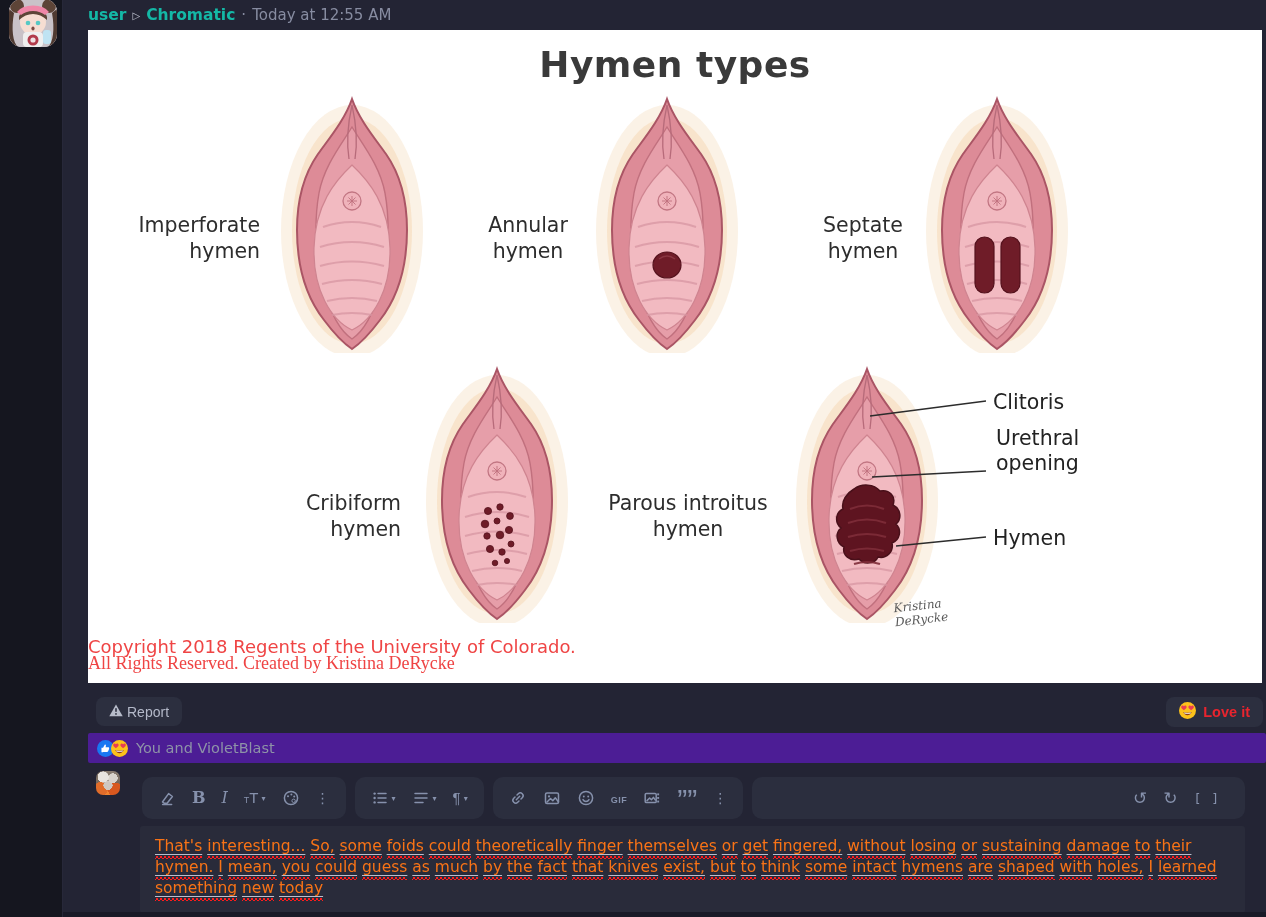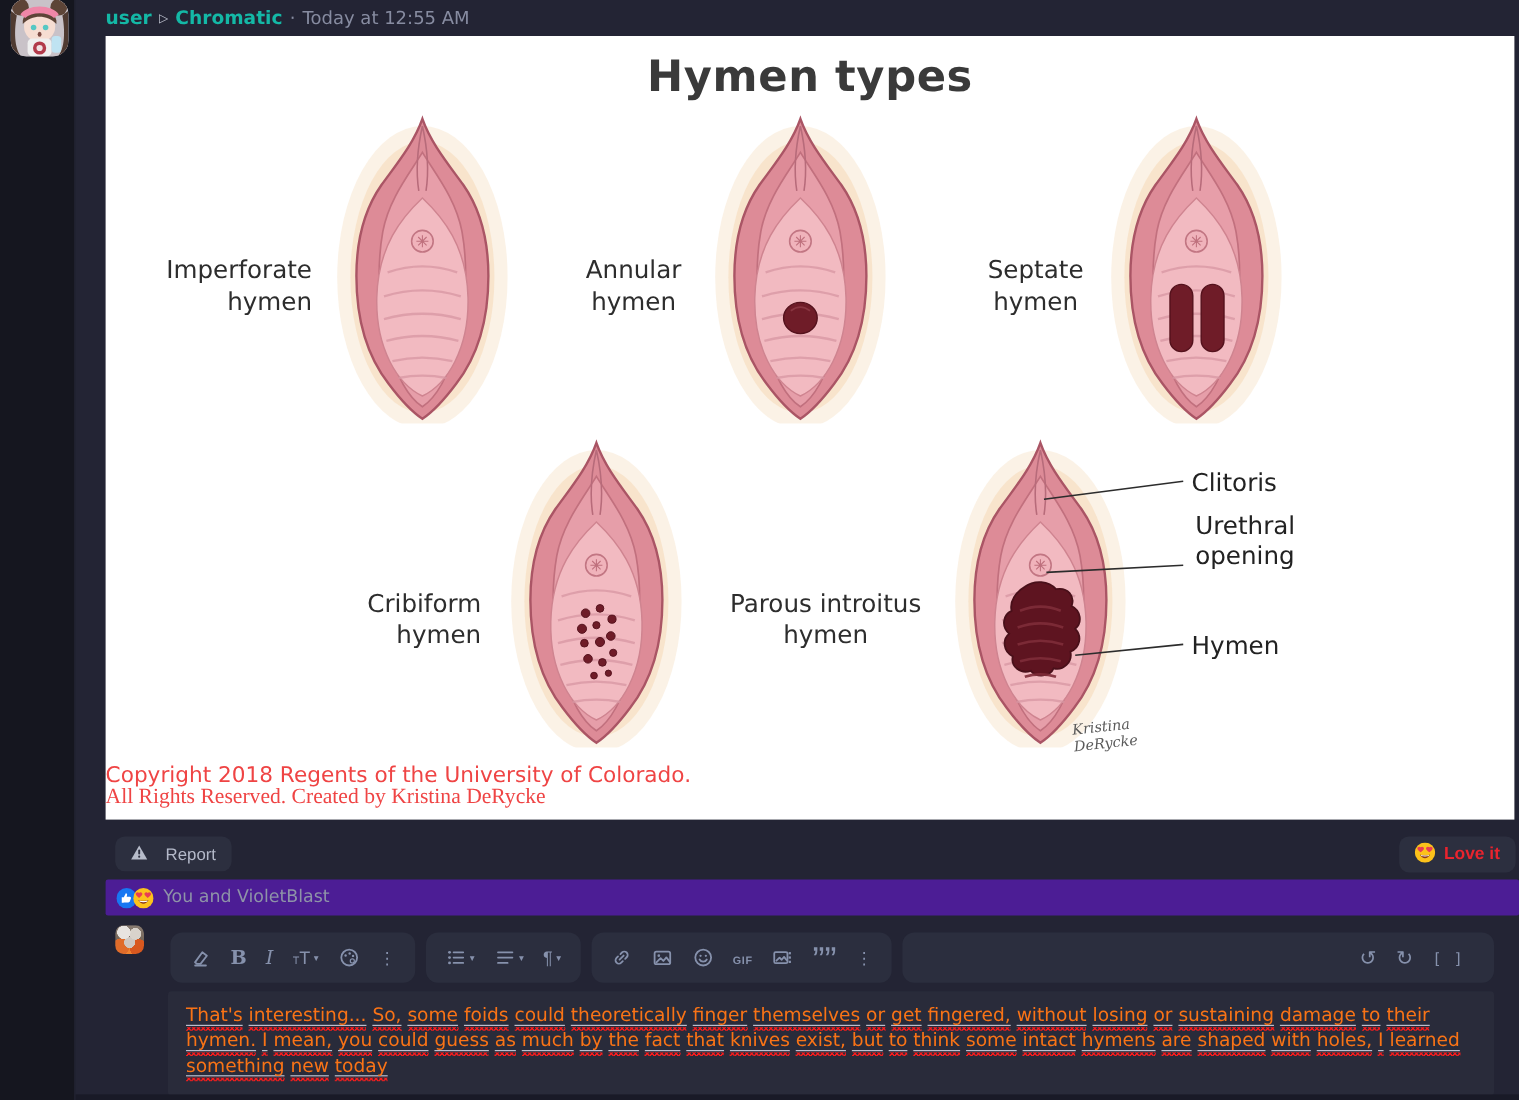--- a/index.html
+++ b/index.html
@@ -33,21 +33,21 @@
   .l4 { left:500px; top:460px; width:200px; text-align:center; }
   .ann { position:absolute; font-size:20.5px; line-height:25px; color:#222; white-space:pre-line; }
   .a0 { left:905px; top:360px; } .a1 { left:908px; top:396px; } .a2 { left:905px; top:496px; }
   .leaders { position:absolute; left:0; top:0; pointer-events:none; }
   .sig { position:absolute; left:806px; top:566px; width:100px; font-family:"DejaVu Serif", serif; font-style:italic; font-size:12px; color:#5a5a5a; transform:rotate(-6deg); }
   .copy { position:absolute; left:0; width:100%; text-align:left; font-size:18px; color:#ef4444; }
   .c1 { top:606px; } .c2 { top:623px;font-family:Liberation Serif, serif; }
 
   
   .btn { position:absolute; display:flex; align-items:center; background:#2c2f3f; border:none; border-radius:8px; cursor:pointer; }
-  .report-btn { left:33px; top:697px; height:29px; padding:0 13px; gap:15px; }
+  .report-btn { left:33px; top:697px; height:29px; padding:0 13px; gap:4px; }
   .report-btn .lbl { font-size:14px; color:#b4b9c9; }
   .love-btn { right:3px; top:697px; height:30px; padding:0 13px; gap:7px; }
   .love-btn .lbl { font-size:14.5px; font-weight:bold; color:#e9242e; }
 
   
   .reactions { position:absolute; left:25px; right:0; top:733px; height:30px; background:#4c1d95; border-radius:2px; display:flex; align-items:center; padding-left:9px; cursor:pointer; }
   .reactions .emo { display:flex; align-items:center; }
   .reactions .emo + .emo { margin-left:-3px; }
   .react-text { margin-left:8px; font-size:14.5px; color:#8e93a8; }
 

